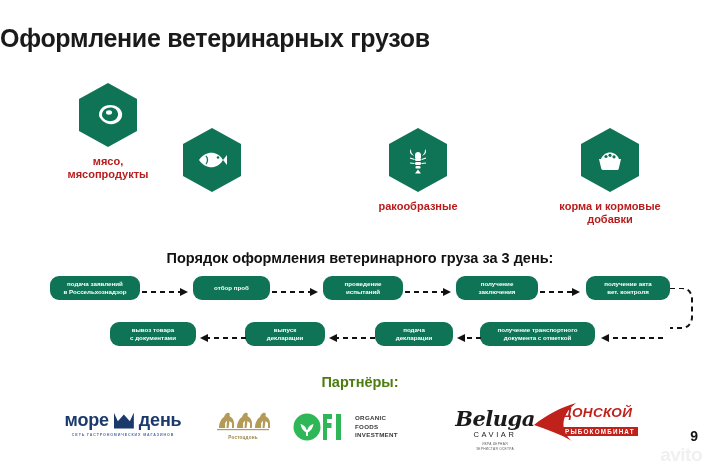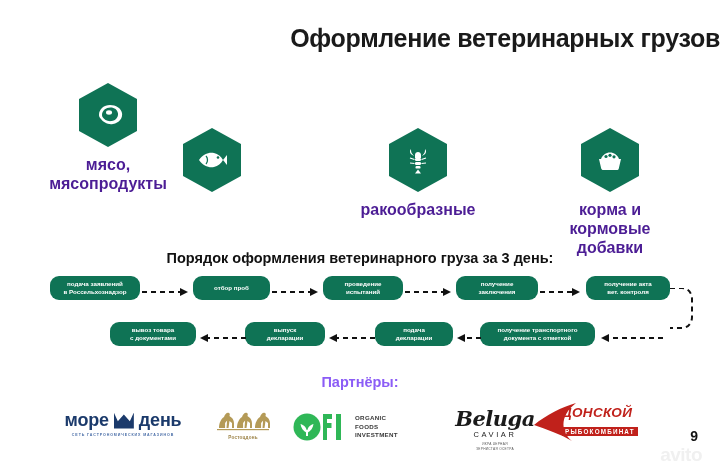--- a/index.html
+++ b/index.html
@@ -12,21 +12,21 @@
   .slide {
     position: relative;
     width: 720px; height: 472px;
     background: #ffffff;
   }
 
   
   .title {
     position: absolute;
     top: 24px; left: 0; width: 720px;
-    text-align: right;
+    text-align: left;
     font-size: 25px;
     font-weight: 700;
     letter-spacing: -0.3px;
     color: #1a1a1a;
   }
 
   
   .cat {
     position: absolute;
     text-align: center;
@@ -38,23 +38,23 @@
   }
   .hex {
     width: 58px; height: 64px;
     background: #0f7355;
     clip-path: polygon(50% 0%, 100% 25%, 100% 75%, 50% 100%, 0% 75%, 0% 25%);
     display: flex; align-items: center; justify-content: center;
   }
   .hex svg { display: block; }
   .cat-label {
     margin-top: 8px;
-    font-size: 16px;
-    font-weight: 700;
-    color: #4c1d95;
+    font-size: 11px;
+    font-weight: 700;
+    color: #b91c1c;
     line-height: 1.2;
     white-space: pre-line;
     text-align: center;
   }
 
   
   .proc-title {
     position: absolute;
     top: 250px; left: 0; width: 720px;
     text-align: center;
@@ -91,21 +91,21 @@
   }
   .arrow svg { display: block; }
 
   
   .partners-title {
     position: absolute;
     top: 374px; left: 0; width: 720px;
     text-align: center;
     font-size: 14.5px;
     font-weight: 700;
-    color: #8b5cf6;
+    color: #4d7c0f;
   }
   .logo { position: absolute; }
 
   .logo-more {
     display: flex; flex-direction: column; align-items: center;
   }
   .logo-more-main {
     display: flex; align-items: center; gap: 5px;
     color: #1b3a6b; font-size: 18px; font-weight: 700;
     letter-spacing: -0.2px;

